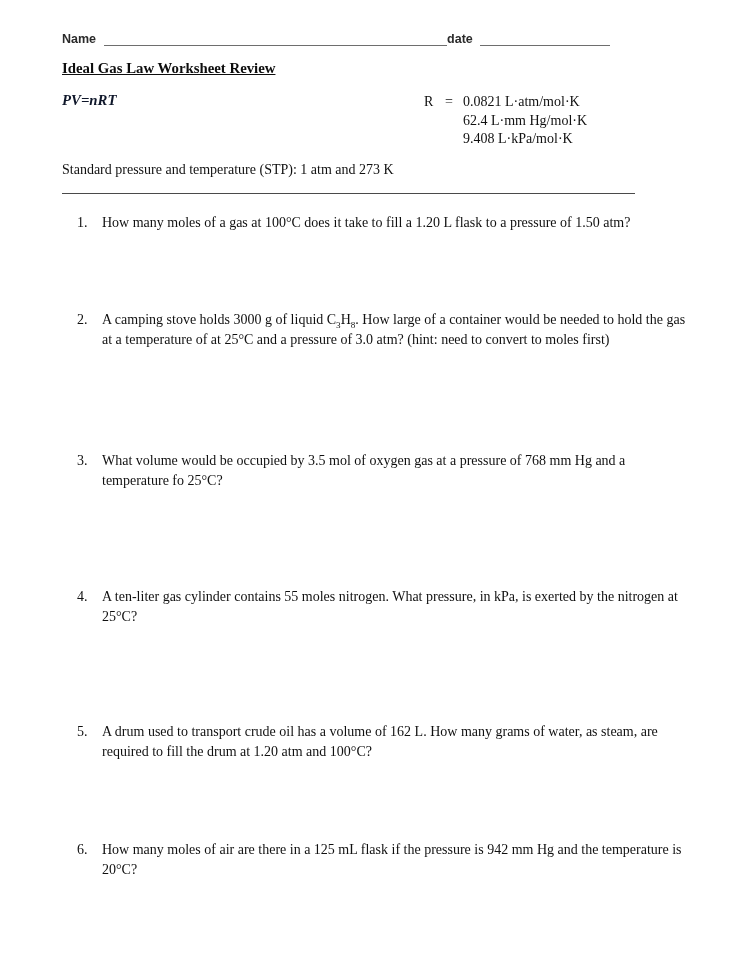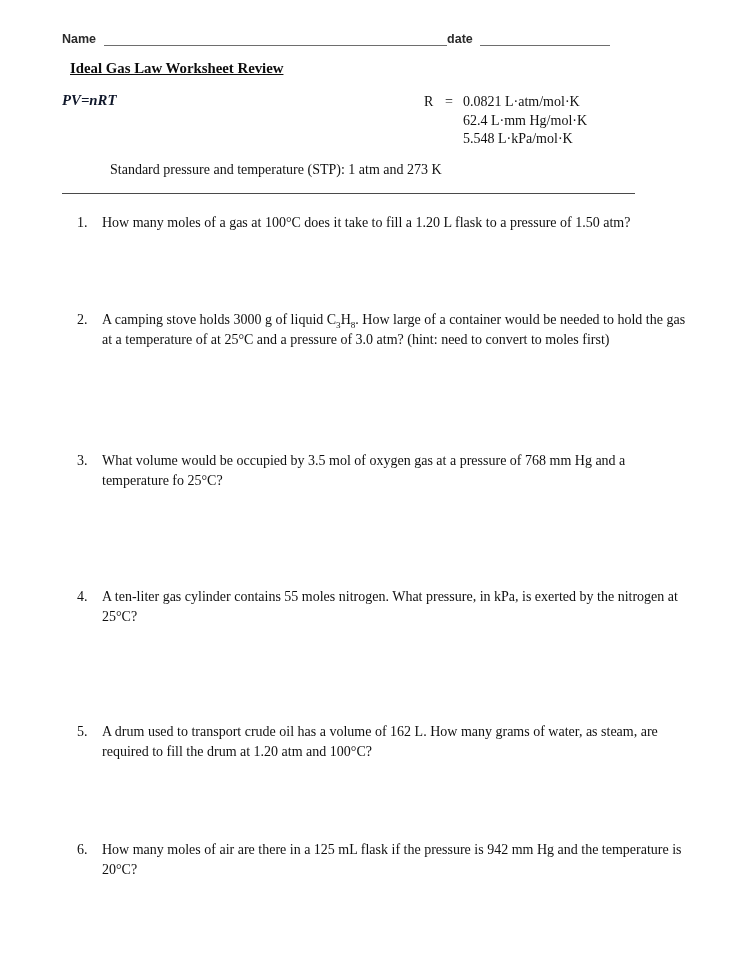--- a/index.html
+++ b/index.html
@@ -32,21 +32,21 @@
     height: 15px;
     display: inline-block;
   }
   .name-line  { width: 343px; margin-left: 8px; }
   .date-label { }
   .date-line  { width: 130px; margin-left: 7px; }
 
   
   .title {
     position: absolute;
-    left: 70px; top: 60px;
+    left: 62px; top: 60px;
     font-size: 14.8px;
     font-weight: bold;
     text-decoration: underline;
     color: #0d0d0d;
   }
 
   
   .formula {
     position: absolute;
     left: 62px; top: 92px;
@@ -79,21 +79,20 @@
     color: #0d0d0d;
   }
   .conversion svg { margin: 0 7px; display: block; }
 
   
   .stp {
     position: absolute;
     left: 62px; top: 162px;
     font-size: 14px;
     color: #101010;
-    margin-left: 48px;
   }
 
   
   .divider {
     position: absolute;
     left: 62px; top: 193px;
     width: 573px;
     border-top: 1.6px solid #4a4a4a;
   }
 
@@ -133,21 +132,21 @@
   <div class="title">Ideal Gas Law Worksheet Review</div>
 
   <div class="formula">PV=nRT</div>
 
   <div class="r-block">
     <span class="r-sym">R</span>
     <span class="r-eq">=</span>
     <div>
       <div>0.0821 L·atm/mol·K</div>
       <div>62.4 L·mm Hg/mol·K</div>
-      <div>5.548 L·kPa/mol·K</div>
+      <div>9.408 L·kPa/mol·K</div>
     </div>
   </div>
 
 
   <div class="stp">Standard pressure and temperature (STP): 1 atm and 273 K</div>
 
   <div class="divider"></div>
 
   <div class="question q1">
     <span class="q-num">1.</span>

